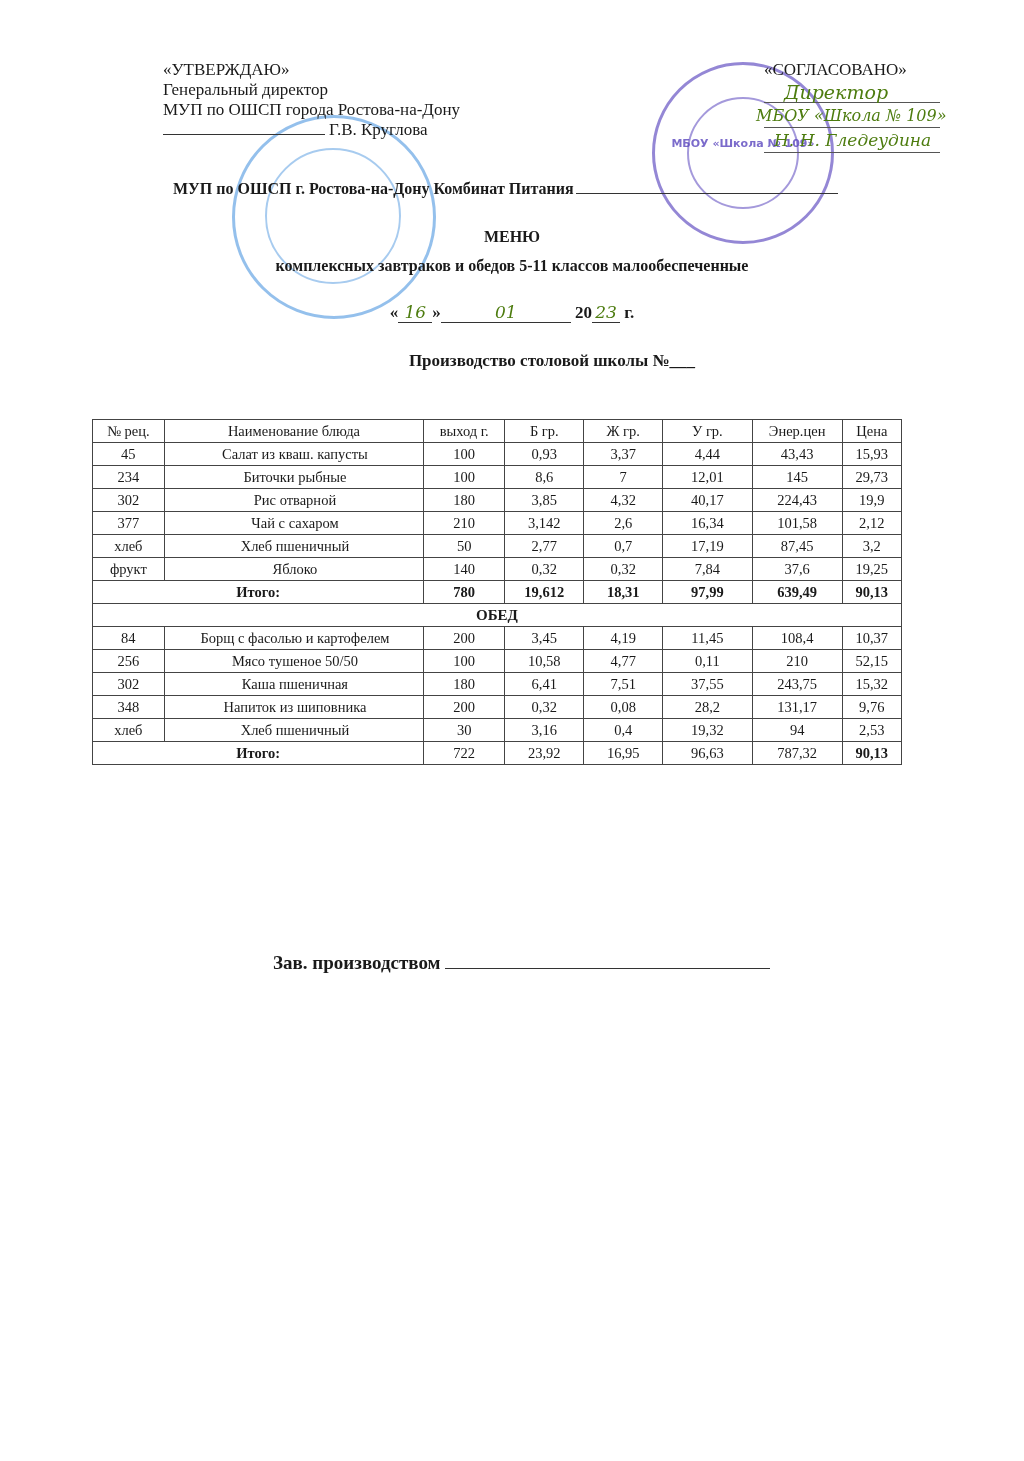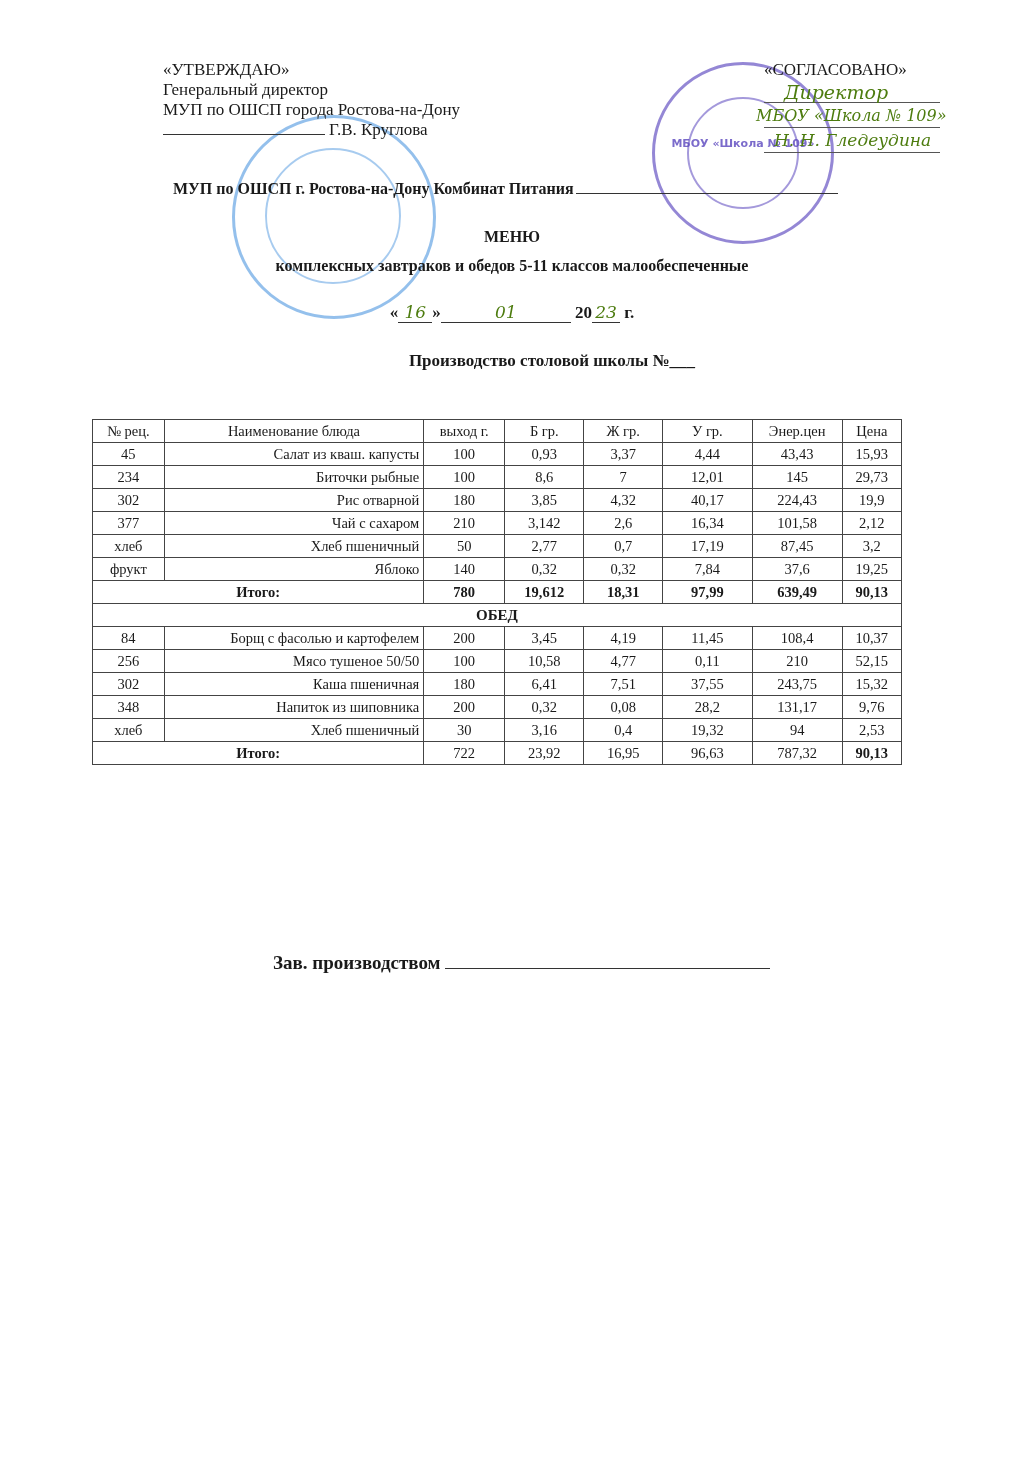--- a/index.html
+++ b/index.html
@@ -16,21 +16,21 @@
   .org .uline { display:inline-block; width:262px; border-bottom:1px solid #333; height:12px; margin-left:2px; }
   .center { left:0; width:1024px; text-align:center; font-weight:bold; }
   .title { top:228px; font-size:16px; }
   .subtitle { top:257px; font-size:16px; }
   .date { top:302px; font-size:17px; }
   .date .blank { display:inline-block; border-bottom:1px solid #333; text-align:center; font-weight:normal; }
   .prod { top:351px; font-size:17px;padding-left:40px; }
   table.menu { position:absolute; left:92px; top:419px; width:810px; border-collapse:collapse;
                font-size:14.5px; }
   table.menu td, table.menu th { border:1px solid #444; height:22px; padding:0 4px; text-align:center; font-weight:normal; }
-  table.menu td.name { text-align:right; padding-left:6px; }
+  table.menu td.name { text-align:center; padding-left:6px; }
   table.menu .sect td { font-weight:bold; font-size:15px; }
   table.menu .bold { font-weight:bold; }
   .footer { left:273px; top:952px; font-size:19px; font-weight:bold; white-space:nowrap; }
   .footer .uline { display:inline-block; width:325px; border-bottom:1px solid #333; height:16px; margin-left:4px; }
   .stamp { position:absolute; border-radius:50%; }
   .stamp-blue { left:232px; top:115px; width:198px; height:198px; border:3px solid rgba(60,140,220,0.55); }
   .stamp-blue .inner { position:absolute; left:30px; top:30px; width:132px; height:132px; border-radius:50%; border:2px solid rgba(60,140,220,0.45); }
   .stamp-purple { left:652px; top:62px; width:176px; height:176px; border:3px solid rgba(90,70,190,0.65); }
   .stamp-purple .inner { position:absolute; left:32px; top:32px; width:108px; height:108px; border-radius:50%; border:2px solid rgba(90,70,190,0.55); }
   .stamp-text { position:absolute; width:100%; text-align:center; font-family:"DejaVu Sans",sans-serif; font-weight:bold; }

